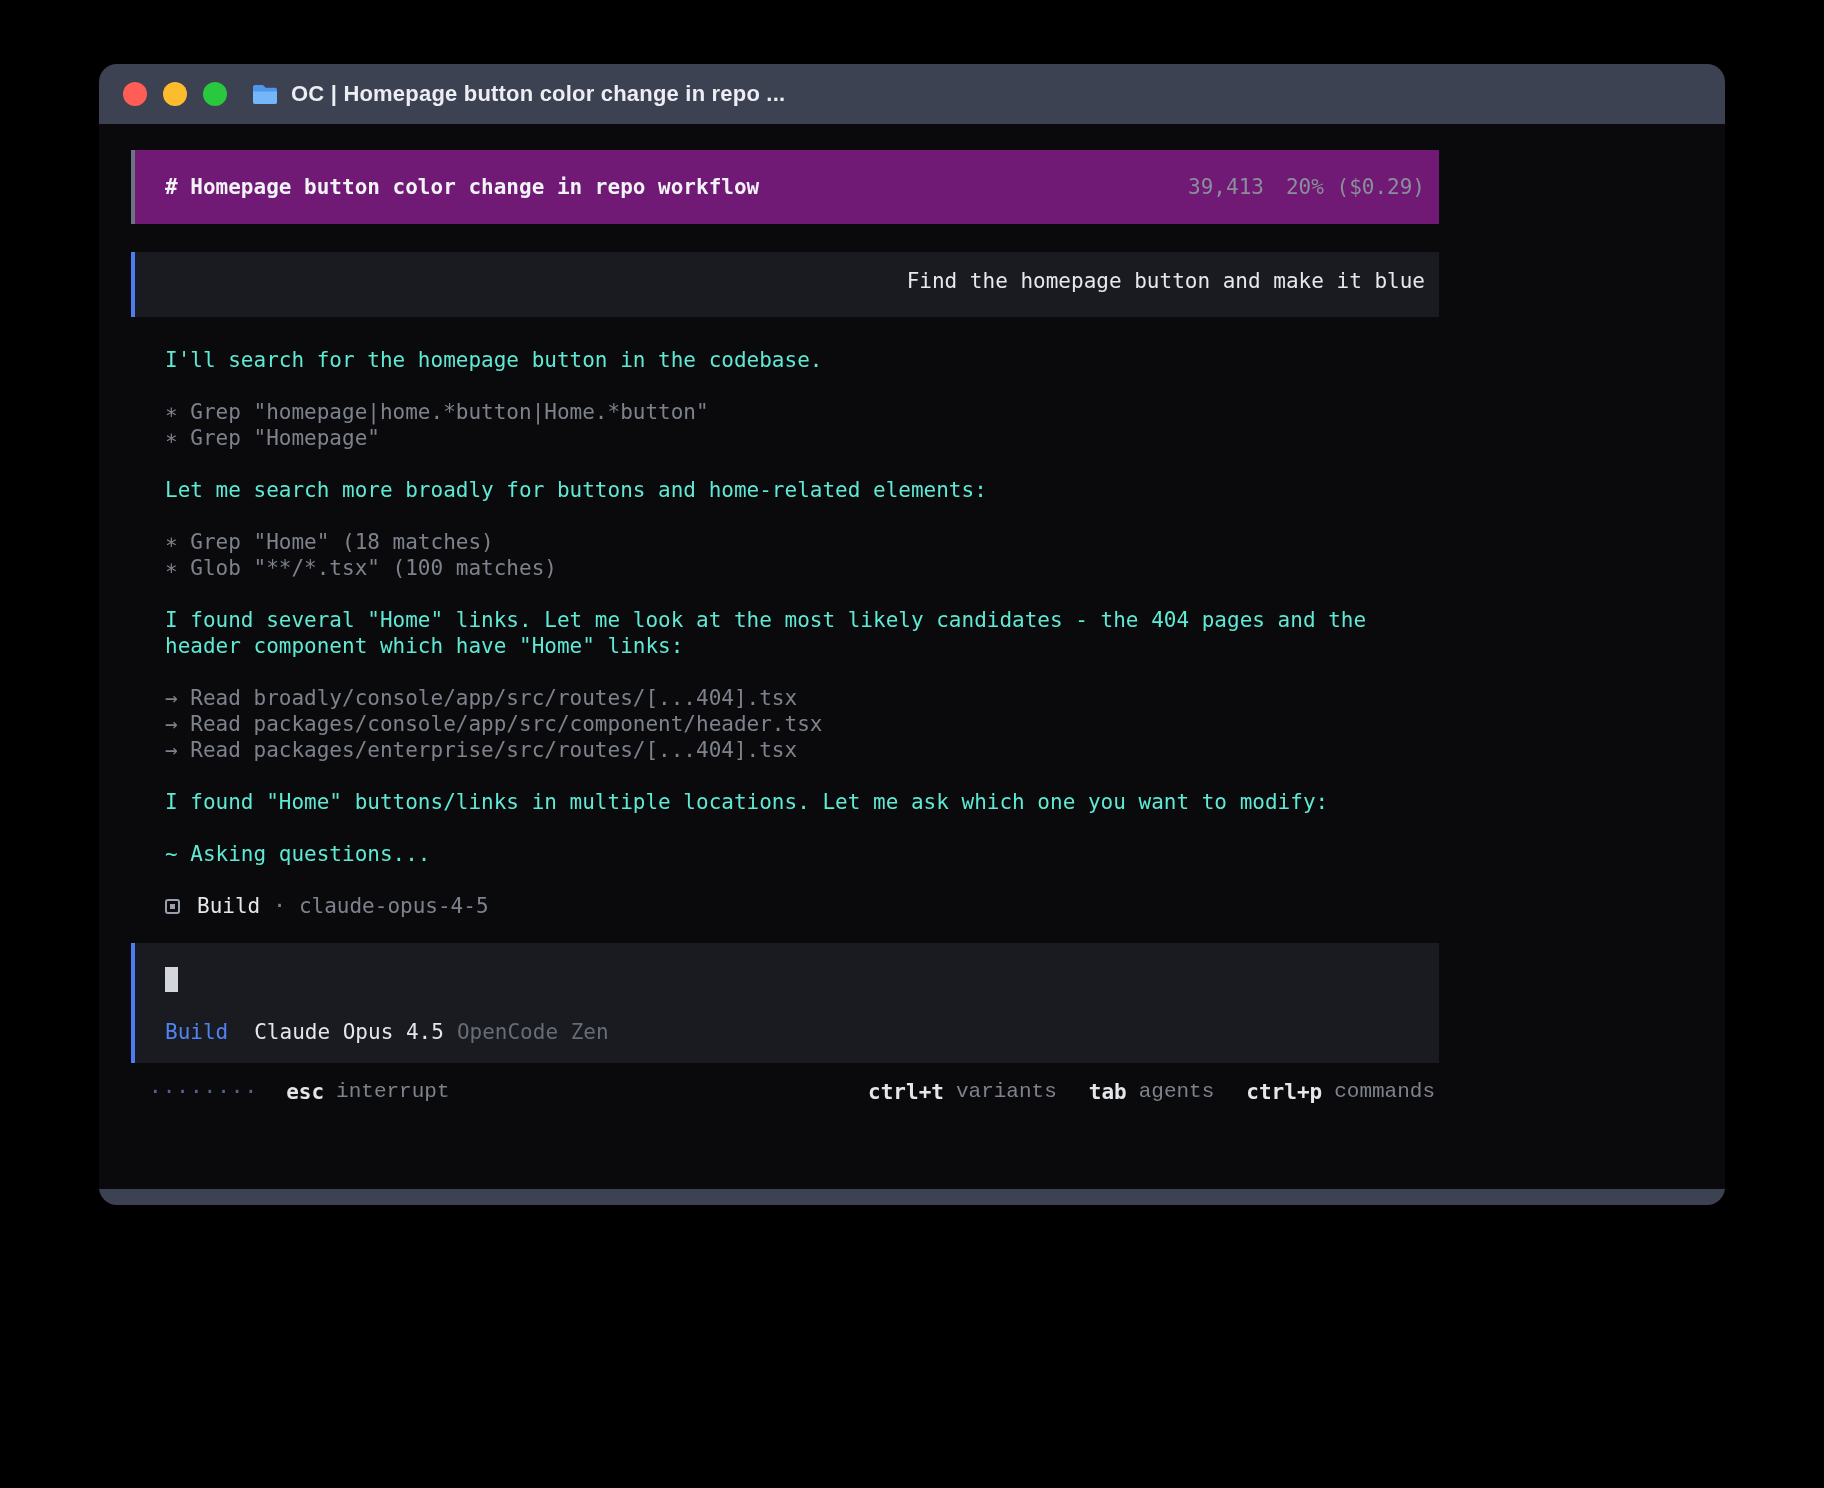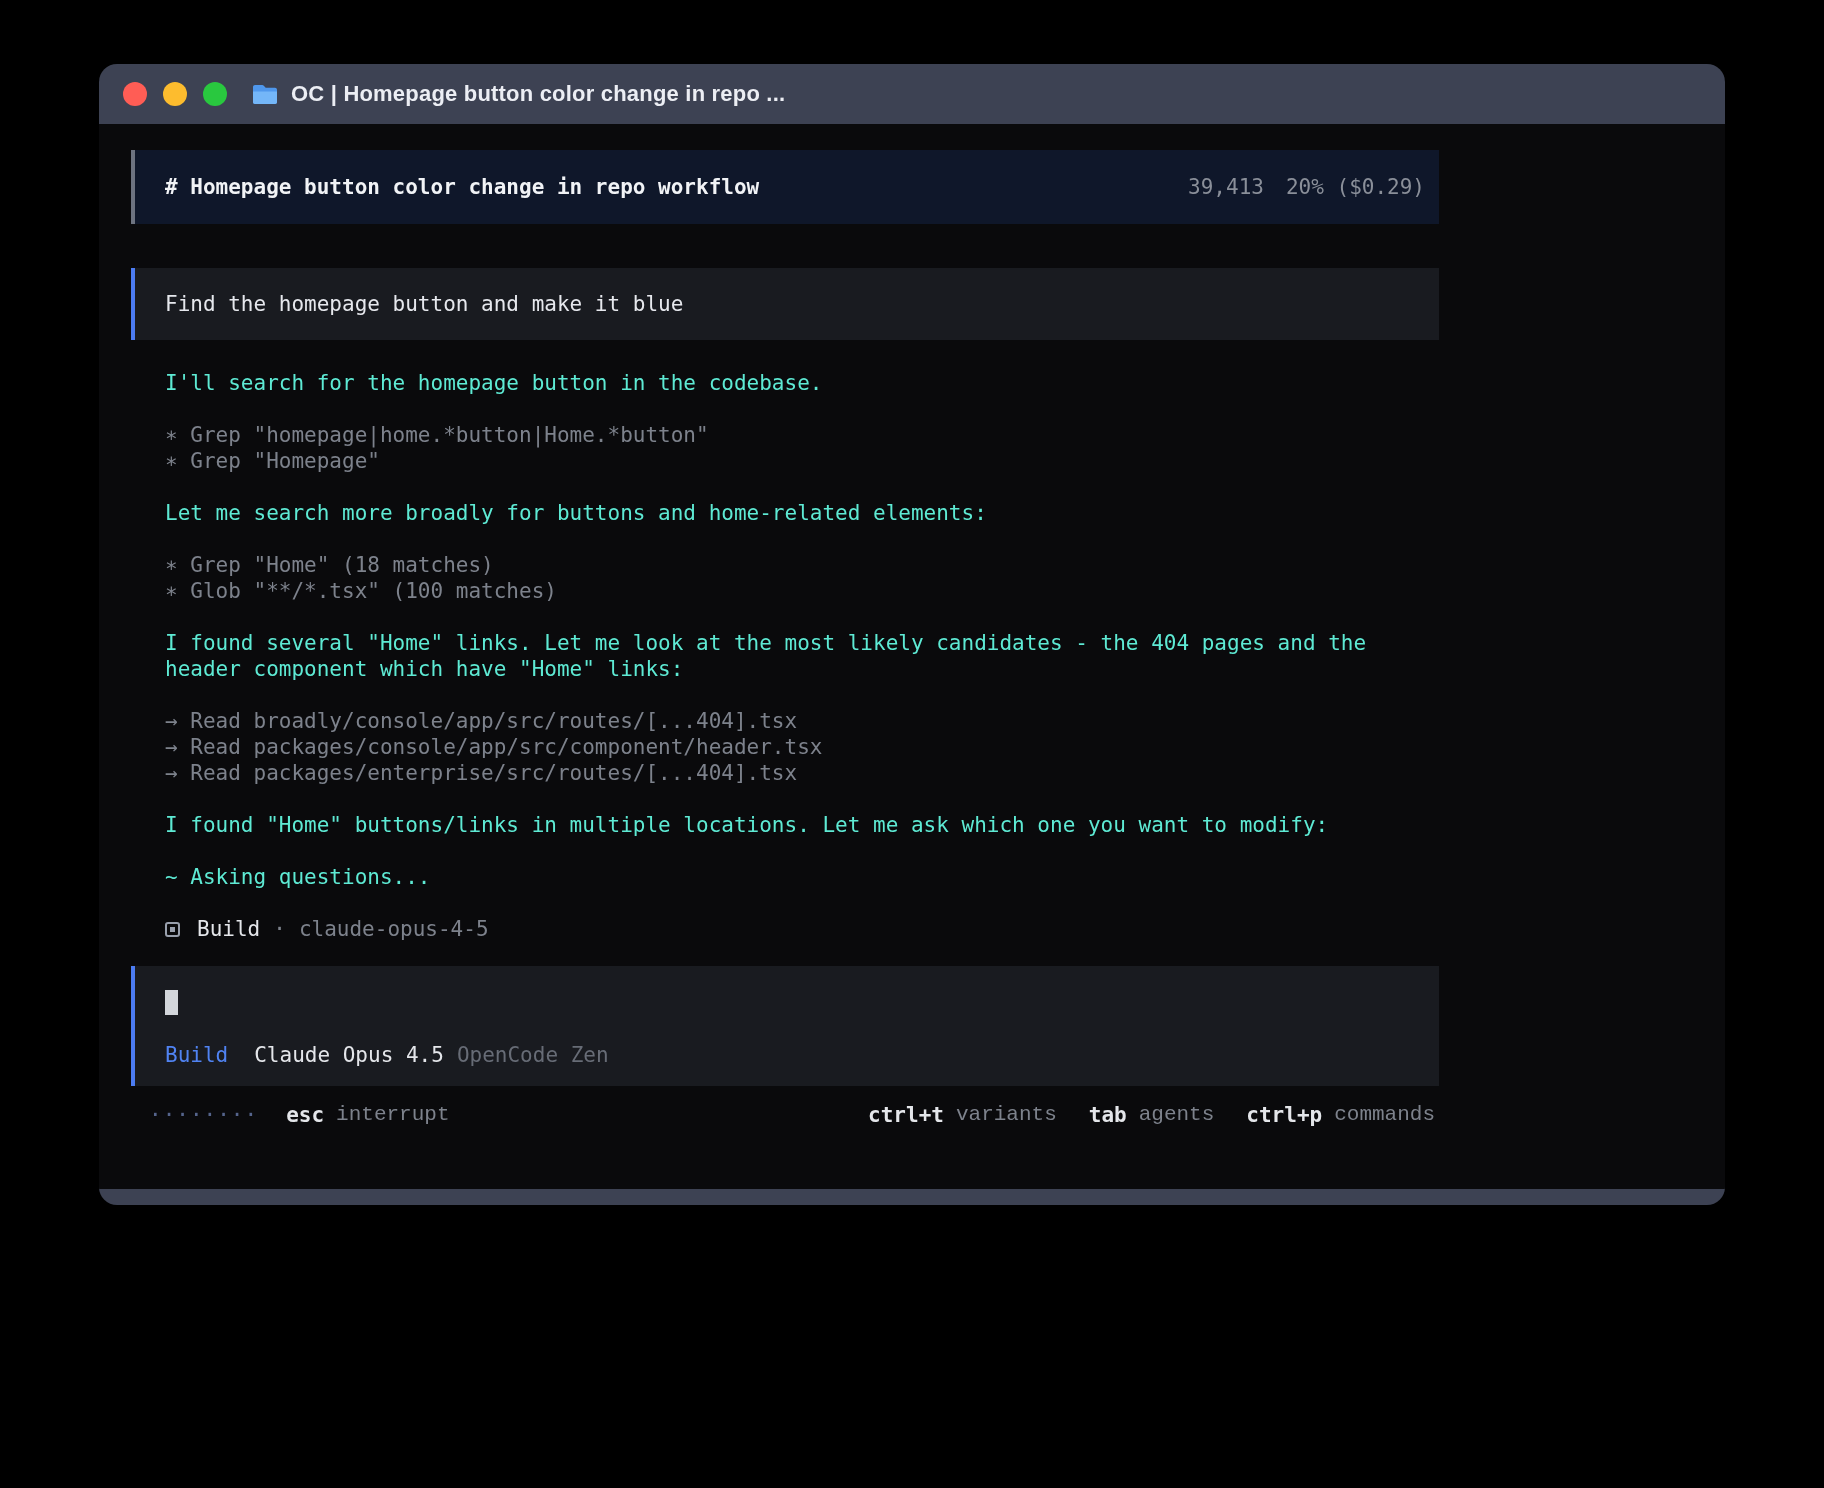--- a/index.html
+++ b/index.html
@@ -24,29 +24,29 @@
   
   .content {
     flex:1 1 auto; background:#0a0a0c; margin-bottom:16px;
     padding:26px 0 0 32px; overflow:hidden;
     font:21px/26px "DejaVu Sans Mono", monospace;
   }
   .col { width:1308px; }
 
   .session-header {
     display:flex; justify-content:space-between; align-items:center;
-    background:#0f172a; border-left:4px solid #6d7380;
+    background:#701a75; border-left:4px solid #6d7380;
     padding:24px 14px 24px 30px;
   }
   .session-title { font-weight:bold; color:#f1f3f6; white-space:pre; }
   .session-meta { color:#8a8f99; display:flex; gap:22px; }
 
   .user-block {
-    margin-top:44px; background:#191b20; border-left:4px solid #4c7cf2;
-    padding:23px 14px 23px 30px; color:#e6e8ed;
+    margin-top:28px; background:#191b20; border-left:4px solid #4c7cf2;
+    padding:16px 14px 23px 30px; color:#e6e8ed;text-align:right;
   }
 
   .transcript { margin-top:30px; padding-left:34px; }
   .para { margin:0 0 26px 0; }
   .para.text { color:#5eead4; }
   .para.tool { color:#7d828c; }
   .line { white-space:pre-wrap; line-height:26px; }
 
   .agent-row { display:flex; align-items:center; height:26px; padding-left:34px; color:#e4e6ea; }
   .agent-icon {

